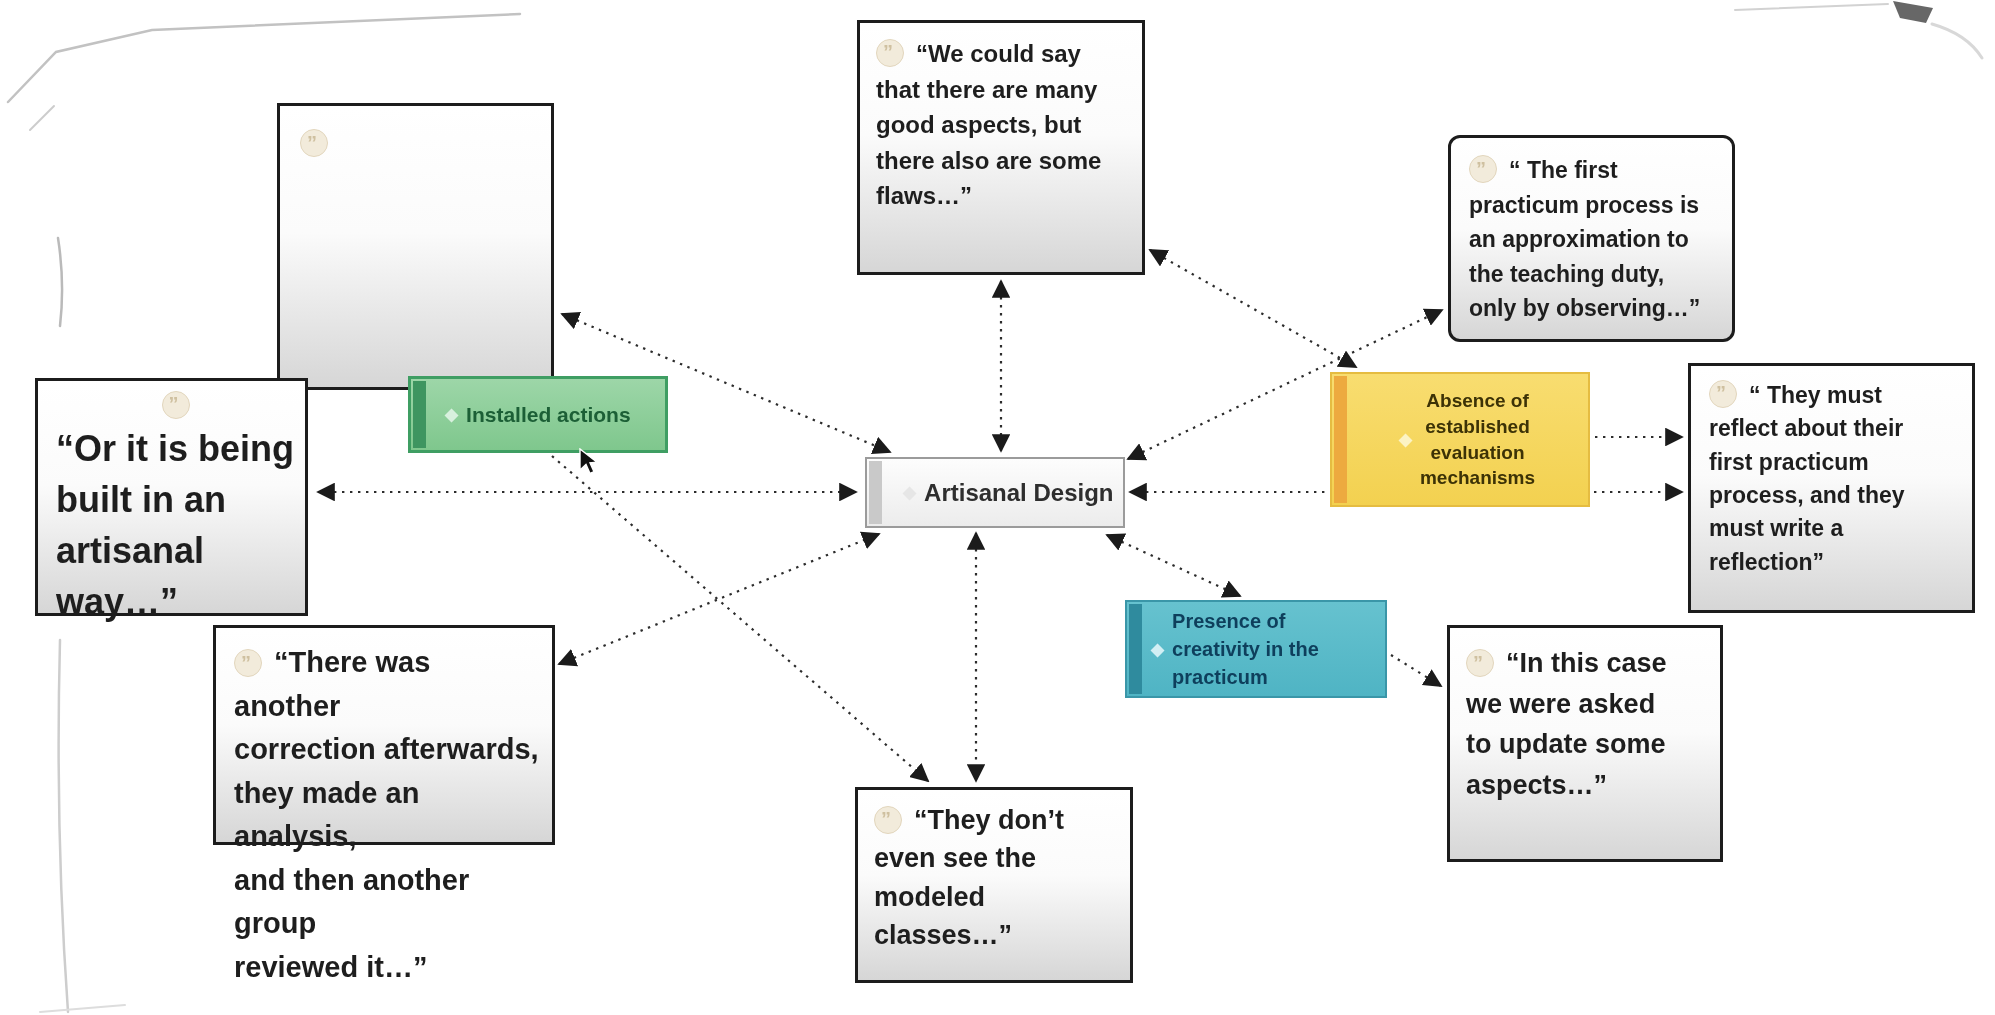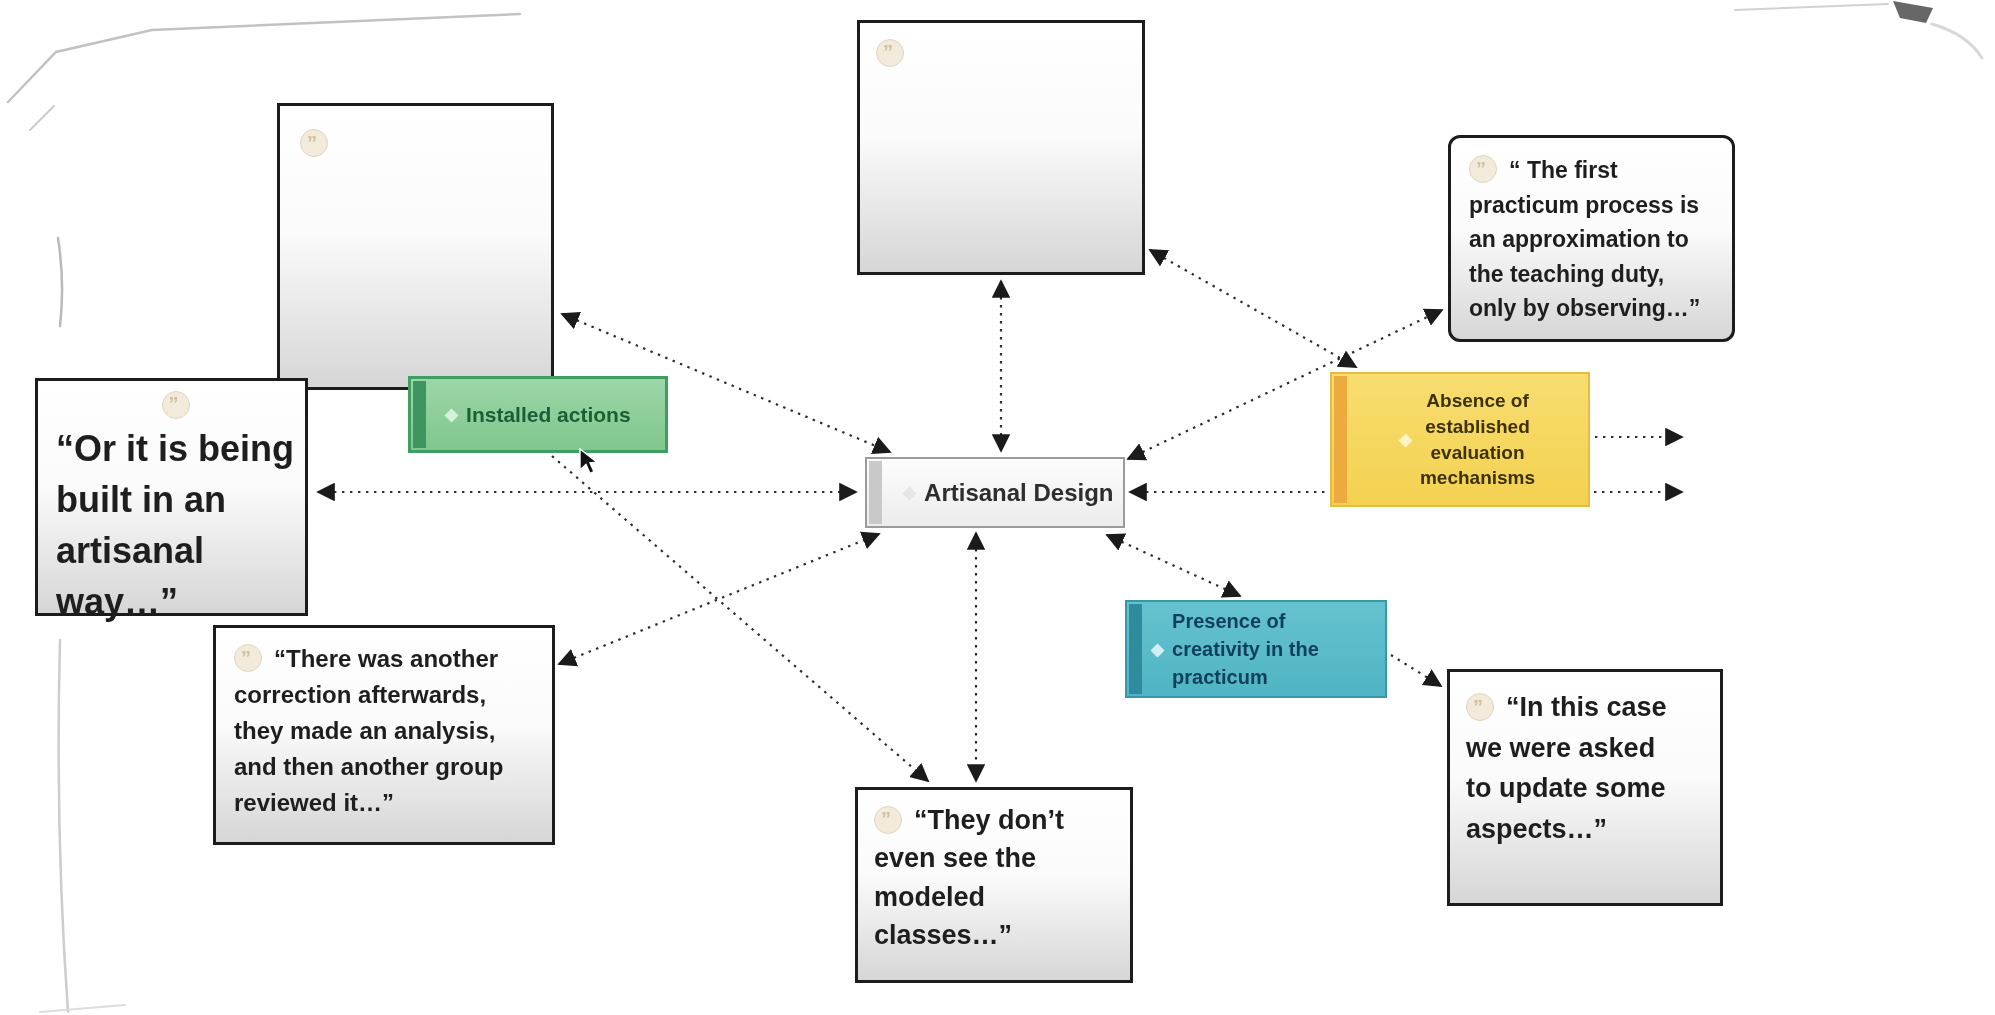--- a/index.html
+++ b/index.html
@@ -20,25 +20,25 @@
     background:#f2ebdb;border:1px solid #e2d6bd;margin-right:12px;
     vertical-align:-5px;position:relative;
   }
   .qicon::after{
     content:"\201D";position:absolute;left:6px;top:-2px;
     color:#cfc0a0;font-size:20px;font-weight:bold;
   }
   .icon-top .qicon{display:block;margin:2px auto 4px auto;}
   .q-top-left{left:277px;top:103px;width:277px;height:287px;font-size:28px;line-height:1.5;padding:16px 12px 0 20px;}
   .q-left{left:35px;top:378px;width:273px;height:238px;font-size:36px;line-height:1.42;padding:8px 10px 0 18px;}
-  .q-bottom-left{left:213px;top:625px;width:342px;height:220px;font-size:24px;line-height:1.5;padding:13px 8px 0 18px;}
+  .q-bottom-left{left:213px;top:625px;width:342px;height:220px;font-size:29px;line-height:1.5;padding:13px 8px 0 18px;}
   .q-top-center{left:857px;top:20px;width:288px;height:255px;font-size:24px;line-height:1.48;padding:13px 8px 0 16px;}
   .q-top-right{left:1448px;top:135px;width:287px;height:207px;font-size:23px;line-height:1.5;padding:15px 8px 0 18px;border-radius:12px;}
   .q-they-must{left:1688px;top:363px;width:287px;height:250px;font-size:23px;line-height:1.45;padding:13px 8px 0 18px;}
-  .q-in-this-case{left:1447px;top:625px;width:276px;height:237px;font-size:27px;line-height:1.5;padding:15px 8px 0 16px;margin-top:44px;}
+  .q-in-this-case{left:1447px;top:625px;width:276px;height:237px;font-size:27px;line-height:1.5;padding:15px 8px 0 16px;}
   .q-bottom-center{left:855px;top:787px;width:278px;height:196px;font-size:27px;line-height:1.42;padding:11px 8px 0 16px;}
 
   .code-box{
     position:absolute;z-index:4;box-sizing:border-box;display:flex;align-items:center;
     font-weight:bold;
   }
   .strip{position:absolute;left:2px;top:2px;bottom:2px;width:13px;}
   .diamond{font-size:17px;margin:0 8px 0 0;line-height:1;}
   .code-label{white-space:pre-line;}
   #center-node{
@@ -124,31 +124,43 @@
 
   <div class="qbox q-bottom-left">
     <span class="qicon"></span><span class="qtext">“There was another
 correction afterwards,
 they made an analysis,
 and then another group
 reviewed it…”</span>
   </div>
 
   <div class="qbox q-top-center">
-    <span class="qicon"></span>
+    <span class="qicon"></span><span class="qtext">“We could say
+that there are many
+good aspects, but
+there also are some
+flaws…”</span>
   </div>
 
   <div class="qbox q-top-right">
     <span class="qicon"></span><span class="qtext">“ The first
 practicum process is
 an approximation to
 the teaching duty,
 only by observing…”</span>
   </div>
 
+  <div class="qbox q-they-must">
+    <span class="qicon"></span><span class="qtext">“ They must
+reflect about their
+first practicum
+process, and they
+must write a
+reflection”</span>
+  </div>
 
   <div class="qbox q-in-this-case">
     <span class="qicon"></span><span class="qtext">“In this case
 we were asked
 to update some
 aspects…”</span>
   </div>
 
   <div class="qbox q-bottom-center">
     <span class="qicon"></span><span class="qtext">“They don’t

